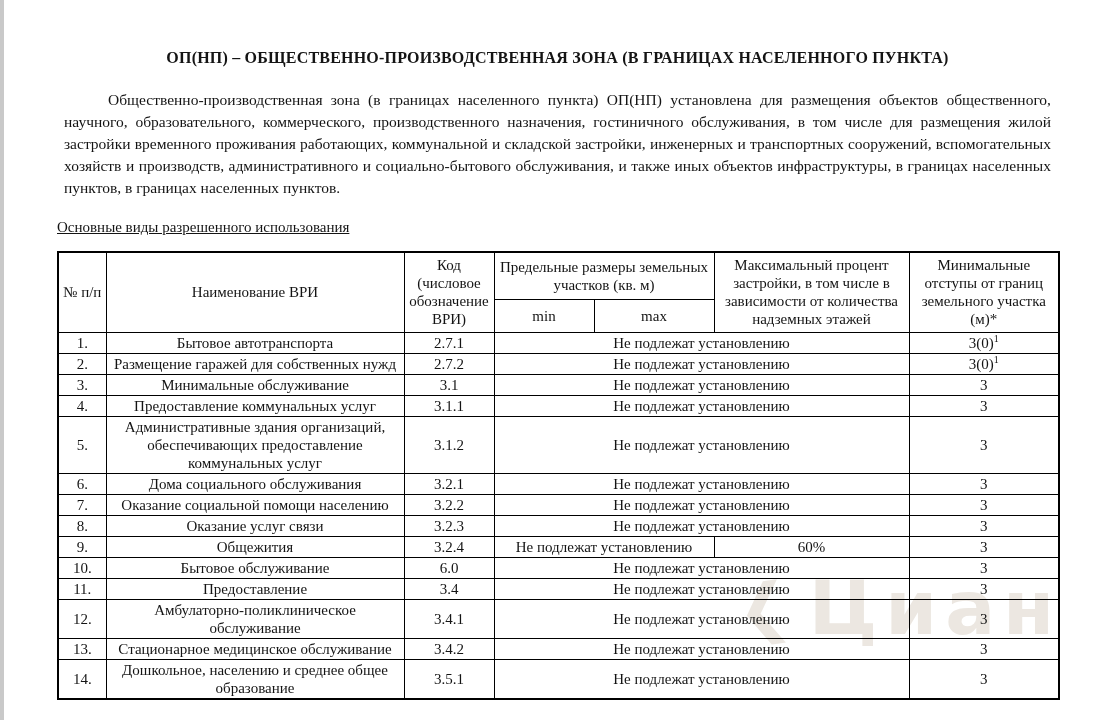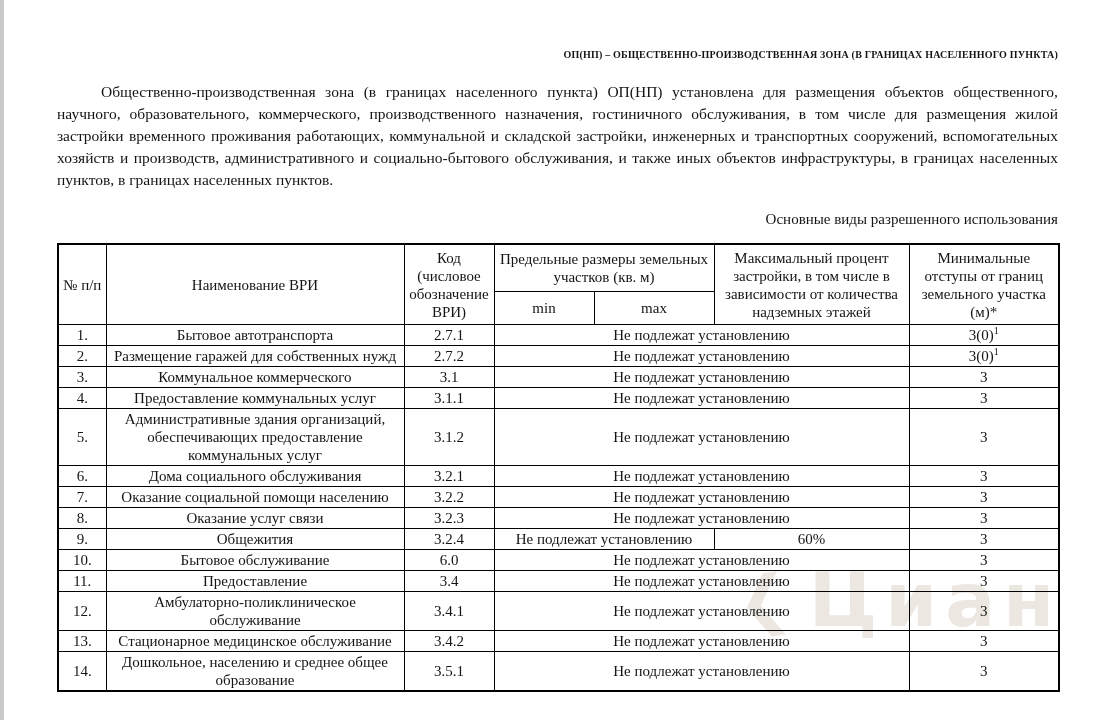--- a/index.html
+++ b/index.html
@@ -22,37 +22,38 @@
     background: #c9c9c9;
   }
   .page {
     position: relative;
     padding: 48px 57px 0 57px;
     box-sizing: border-box;
     width: 1115px;
   }
   .doc-title {
     margin: 0 0 20px 0;
-    font-size: 10px;
+    font-size: 16px;
     font-weight: bold;
-    text-align: right;
+    text-align: center;
     letter-spacing: 0.2px;
     line-height: 1.3;
   }
   .intro {
-    margin: 0;
+    margin: 7px;
     font-size: 15.5px;
     line-height: 22px;
     text-align: justify;
     text-indent: 44px;
   }
   .table-caption {
     margin: 20px 0 15px 0;
     font-size: 15px;
-    text-align: right;
+    text-align: left;
+    text-decoration: underline;
   }
   .table-wrap {
     position: relative;
     margin-left: 0px;
   }
   
   .watermark {
     position: absolute;
     left: 680px;
     top: 320px;
@@ -157,21 +158,21 @@
           </tr>
           <tr>
             <td>2.</td>
             <td>Размещение гаражей для собственных нужд</td>
             <td>2.7.2</td>
             <td colspan="3">Не подлежат установлению</td>
             <td class="v-top">3(0)<sup>1</sup></td>
           </tr>
           <tr>
             <td>3.</td>
-            <td>Коммунальное коммерческого</td>
+            <td>Минимальные обслуживание</td>
             <td>3.1</td>
             <td colspan="3">Не подлежат установлению</td>
             <td>3</td>
           </tr>
           <tr>
             <td>4.</td>
             <td>Предоставление коммунальных услуг</td>
             <td>3.1.1</td>
             <td colspan="3">Не подлежат установлению</td>
             <td>3</td>

